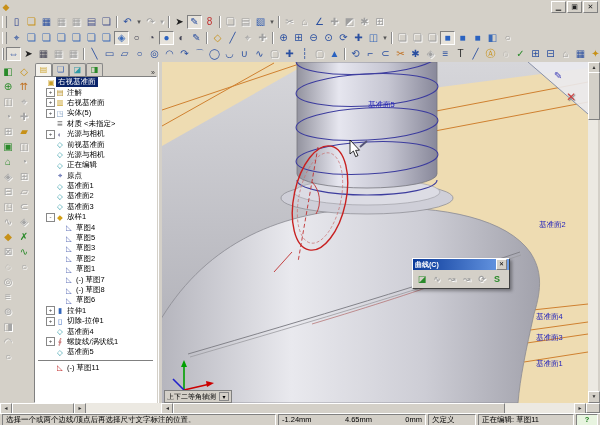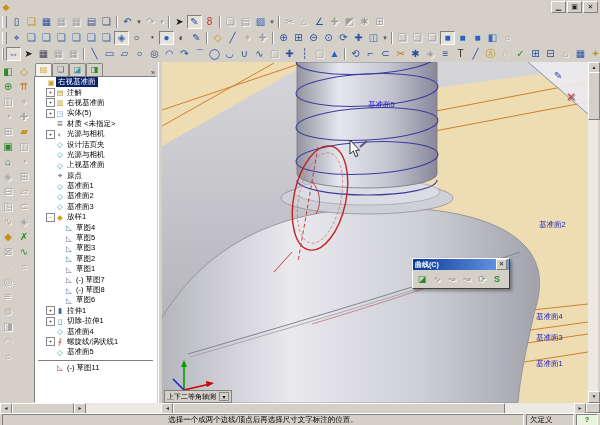--- a/index.html
+++ b/index.html
@@ -80,21 +80,21 @@
   #treehthumb{width:60px;height:10px;background:#d4d0c8;}
   #vphscroll{width:426px;display:flex;}
   #hthumb{width:330px;height:10px;background:#d4d0c8;}
   #hspace{flex:1;}
   #corner{width:12px;background:#d4d0c8;}
   
   #statusbar{position:absolute;left:0;top:413px;width:600px;height:12px;background:#d4d0c8;
     display:flex;align-items:center;font-size:7.5px;gap:2px;padding:0 2px;box-sizing:border-box;
     border-top:1px solid #fff;}
   .scell{height:10px;line-height:10px;padding:0 3px;white-space:nowrap;overflow:hidden;}
-  #sb-msg{flex:1;text-align:center;}
+  #sb-msg{flex:1;}
   #sb-coords{width:140px;display:flex;justify-content:space-between;}
   #sb-state{width:40px;} #sb-edit{width:88px;} #sb-help{width:14px;text-align:center;color:#1a7a1a;font-weight:bold;background:#e8f4e0;}
 </style>
 </head>
 <body>
 <div id="app">
 
   <div id="menubar">
     <span id="app-icon">◆</span>
     <span id="winbtns">
@@ -560,31 +560,31 @@
             <span class="tlabel">材质 &lt;未指定&gt;</span>
           </div>
           <div class="trow" style="padding-left: 11px;">
             <span class="texp"><span class="box">+</span></span>
             <span class="ticon" style="color: rgb(136, 136, 170);">◐</span>
             <span class="tlabel">光源与相机</span>
           </div>
           <div class="trow" style="padding-left: 11px;">
             <span class="texp"></span>
             <span class="ticon" style="color: rgb(46, 154, 166);">◇</span>
-            <span class="tlabel">设计活页夹</span>
+            <span class="tlabel">前视基准面</span>
           </div>
           <div class="trow" style="padding-left: 11px;">
             <span class="texp"></span>
             <span class="ticon" style="color: rgb(46, 154, 166);">◇</span>
             <span class="tlabel">光源与相机</span>
           </div>
           <div class="trow" style="padding-left: 11px;">
             <span class="texp"></span>
             <span class="ticon" style="color: rgb(46, 154, 166);">◇</span>
-            <span class="tlabel">上视基准面</span>
+            <span class="tlabel">正在编辑</span>
           </div>
           <div class="trow" style="padding-left: 11px;">
             <span class="texp"></span>
             <span class="ticon" style="color: rgb(51, 68, 153);">⌖</span>
             <span class="tlabel">原点</span>
           </div>
           <div class="trow" style="padding-left: 11px;">
             <span class="texp"></span>
             <span class="ticon" style="color: rgb(46, 154, 166);">◇</span>
             <span class="tlabel">基准面1</span>
@@ -815,16 +815,22 @@
       <div class="sbtn out">◄</div>
       <div id="hthumb" class="out"></div>
       <div id="hspace"></div>
       <div class="sbtn out">►</div>
     </div>
     <div id="corner" class="out"></div>
   </div>
 
   <div id="statusbar">
     <div id="sb-msg" class="scell in">选择一个或两个边线/顶点后再选择尺寸文字标注的位置。</div>
+    <div id="sb-coords" class="scell in">
+      <span>-1.24mm</span>
+      <span>4.65mm</span>
+      <span>0mm</span>
+    </div>
     <div id="sb-state" class="scell in">欠定义</div>
+    <div id="sb-edit" class="scell in">正在编辑: 草图11</div>
     <div id="sb-help" class="scell in">?</div>
   </div>
 </div>
 
 </body></html>

